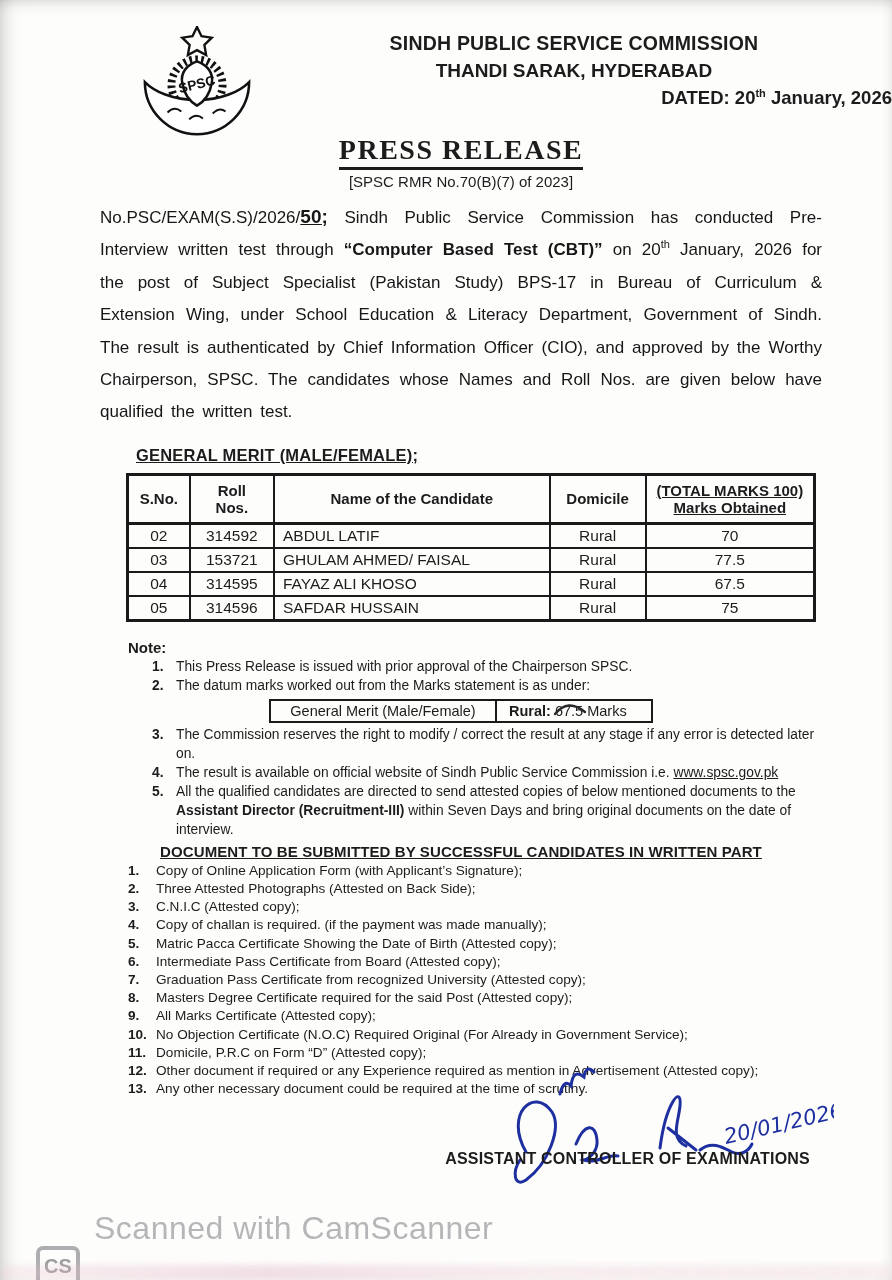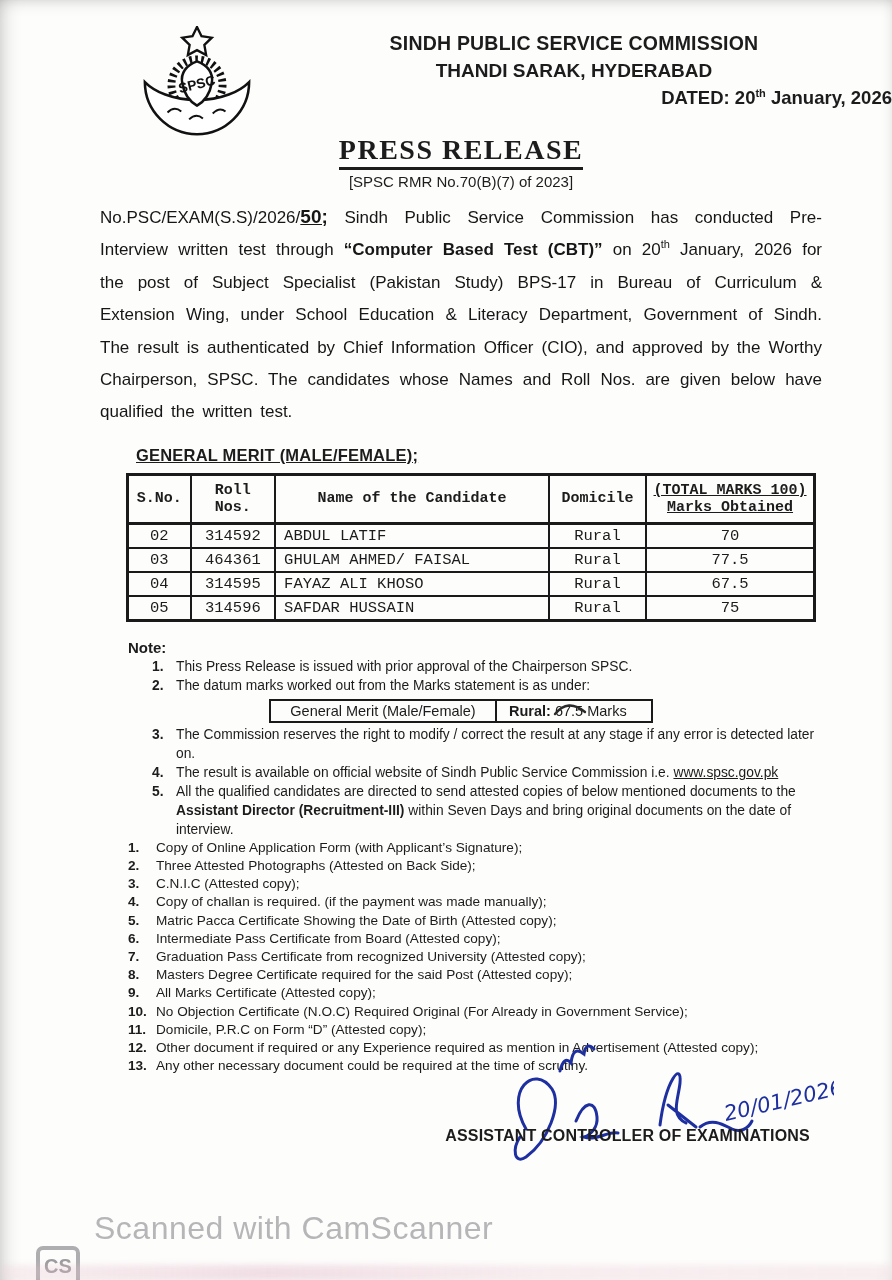--- a/index.html
+++ b/index.html
@@ -29,21 +29,21 @@
   
   .body-para{
     margin-top:11px;font-size:17px;line-height:32.4px;text-align:justify;
     word-spacing:3px;color:#161616;
   }
   .b{font-weight:bold;}
   .ref-bold{font-weight:bold;font-size:19px;text-decoration:underline;}
   
   .merit-heading{margin:16px 0 8px 36px;font-size:16.5px;font-weight:bold;text-decoration:underline;letter-spacing:.2px;}
   table.merit{border-collapse:collapse;margin-left:26px;width:690px;border:3px solid #1a1a1a;}
-  table.merit th,table.merit td{border:2px solid #1a1a1a;padding:0 4px;font-family:Liberation Mono, monospace;}
+  table.merit th,table.merit td{border:2px solid #1a1a1a;padding:0 4px;}
   table.merit th{font-size:15px;height:46px;border-bottom:3px solid #1a1a1a;}
   table.merit td{font-size:15.5px;height:22px;text-align:center;}
   td.name,th.name{width:294px;}
   table.merit td.name{text-align:left;padding-left:8px;}
   th.sno{width:54px;}  th.roll{width:78px;} th.dom{width:90px;} th.marks{width:174px;}
   .u{text-decoration:underline;}
   
   .note-label{margin:17px 0 1px 28px;font-size:15px;font-weight:bold;}
   .note-row{display:flex;margin-left:52px;font-size:13.8px;line-height:19px;}
   .note-row .num{width:24px;font-weight:bold;flex:0 0 auto;}
@@ -124,21 +124,21 @@
       </tr>
       <tr>
         <td>02</td>
             <td>314592</td>
             <td class="name">ABDUL LATIF</td>
             <td>Rural</td>
             <td>70</td>
       </tr>
       <tr>
         <td>03</td>
-            <td>464361</td>
+            <td>153721</td>
             <td class="name">GHULAM AHMED/ FAISAL</td>
             <td>Rural</td>
             <td>77.5</td>
       </tr>
       <tr>
         <td>04</td>
             <td>314595</td>
             <td class="name">FAYAZ ALI KHOSO</td>
             <td>Rural</td>
             <td>67.5</td>
@@ -174,20 +174,21 @@
     </div>
     <div class="note-row">
       <span class="num">4.</span>
       <span class="txt"><span>The result is available on official website of Sindh Public Service Commission i.e. </span><span class="u">www.spsc.gov.pk</span></span>
     </div>
     <div class="note-row">
       <span class="num">5.</span>
       <span class="txt"><span>All the qualified candidates are directed to send attested copies of below mentioned documents to the </span><span class="b">Assistant Director (Recruitment-III)</span><span> within Seven Days and bring original documents on the date of interview.</span></span>
     </div>
 
+    <div class="doc-heading">DOCUMENT TO BE SUBMITTED BY SUCCESSFUL CANDIDATES IN WRITTEN PART</div>
     <div class="doc-row">
         <span class="num">1.</span>
         <span class="txt">Copy of Online Application Form (with Applicant’s Signature);</span>
       </div>
     <div class="doc-row">
         <span class="num">2.</span>
         <span class="txt">Three Attested Photographs (Attested on Back Side);</span>
       </div>
     <div class="doc-row">
         <span class="num">3.</span>

